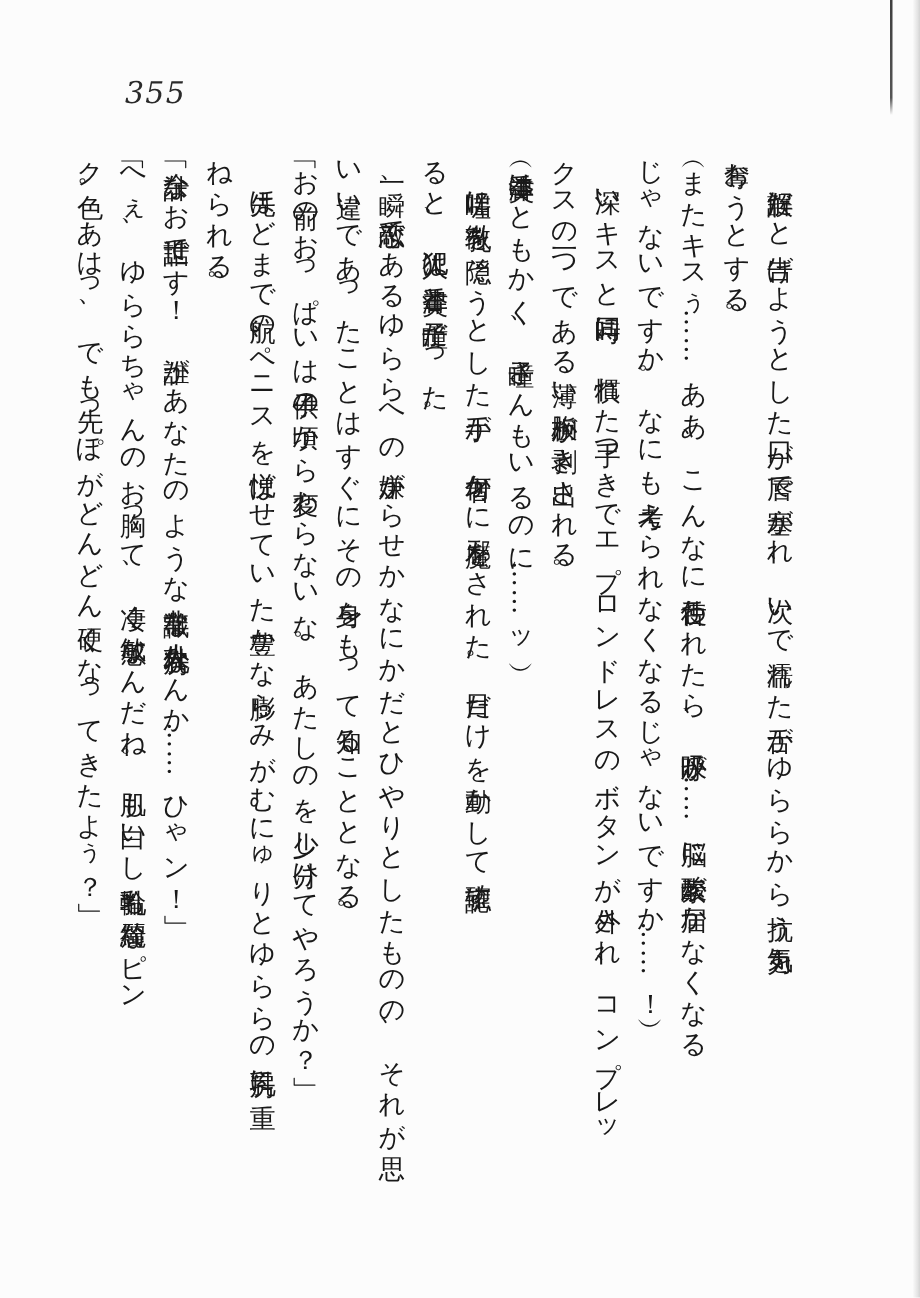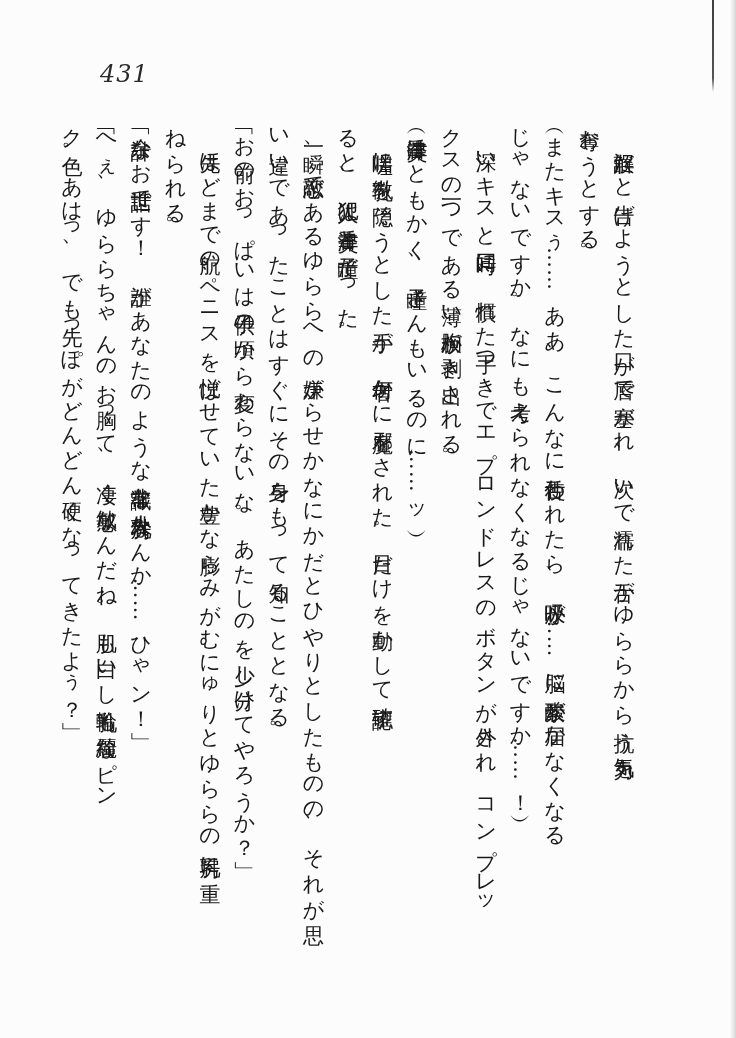--- a/index.html
+++ b/index.html
@@ -63,21 +63,21 @@
     width: 6px;
     height: 100%;
     background: linear-gradient(to right, rgba(0,0,0,0) 0%, rgba(0,0,0,0.10) 70%, rgba(0,0,0,0.16) 100%);
   }
 </style>
 </head>
 <body>
 
 <div class="page">
 
-  <div class="page-number">431</div>
+  <div class="page-number">355</div>
 
   <div class="scan-line-top-right"></div>
 
   <div class="page-edge-shadow"></div>
 
   <div class="text-block">
     <div class="text-line indent-full">誤解だと告げようとした口が唇で塞がれ、次いで濡れた舌がゆららから抗う気力を</div>
     <div class="text-line">奪おうとする。</div>
     <div class="text-line indent-bracket">（またキスぅ……ああ、こんなに舌使われたら、呼吸が……脳に酸素が届かなくなる</div>
     <div class="text-line">じゃないですか。なにも考えられなくなるじゃないですか……！）</div>

